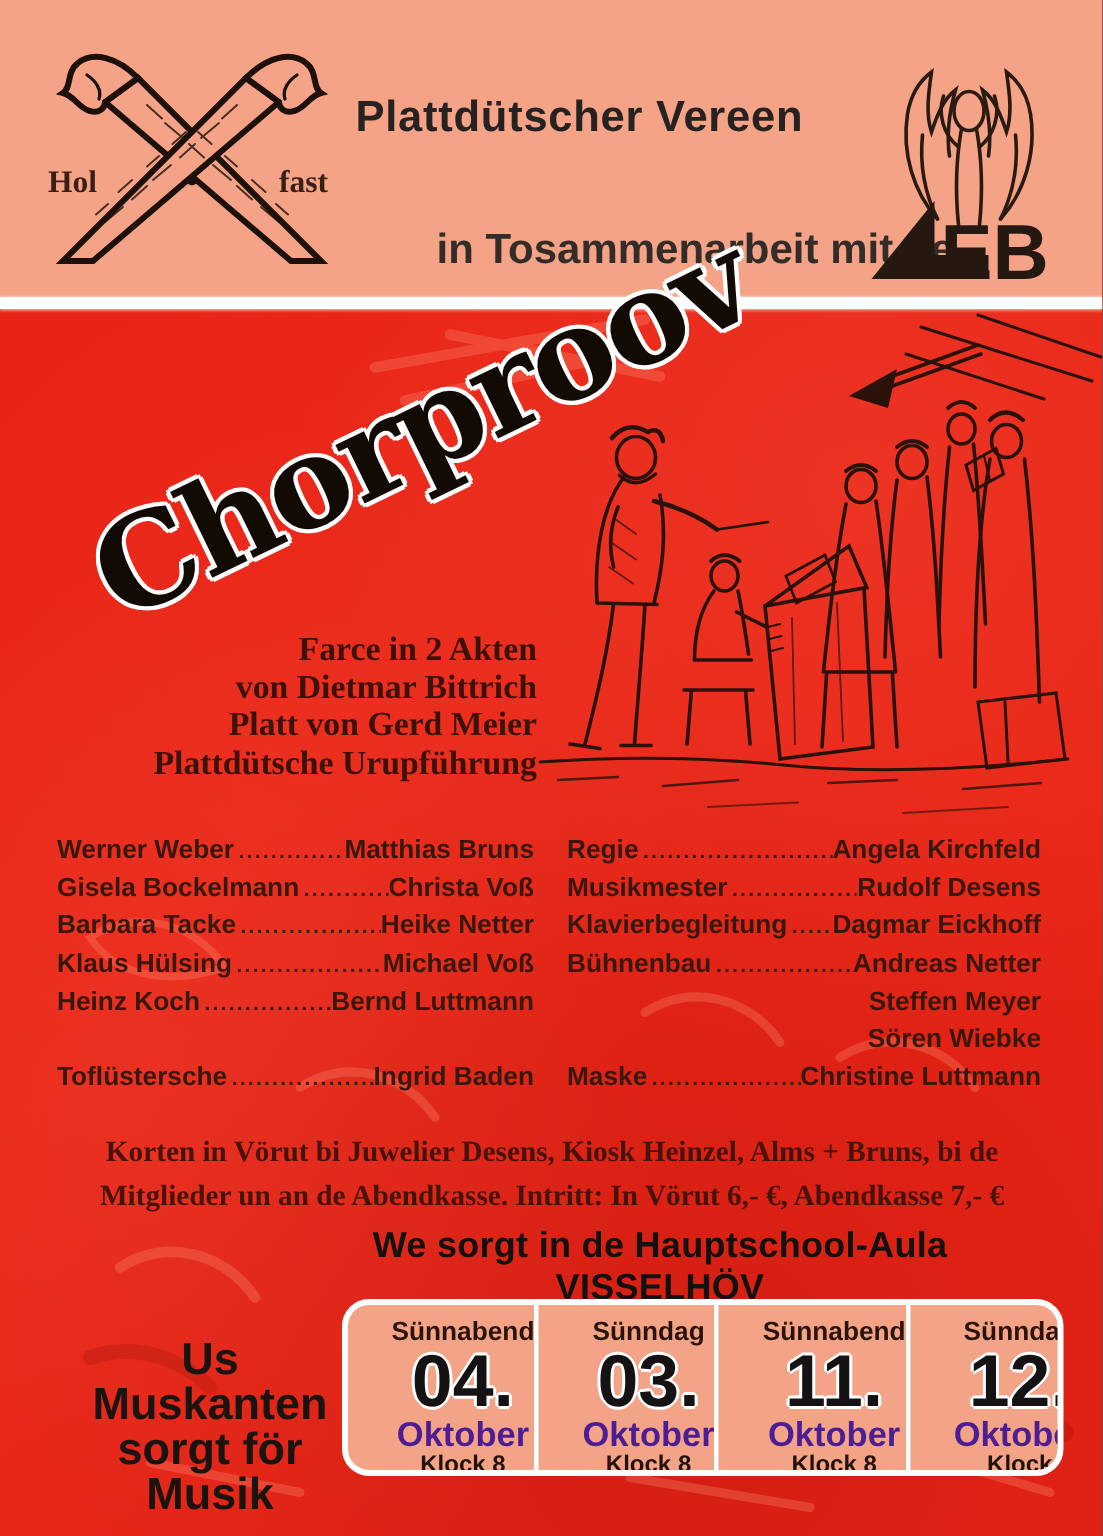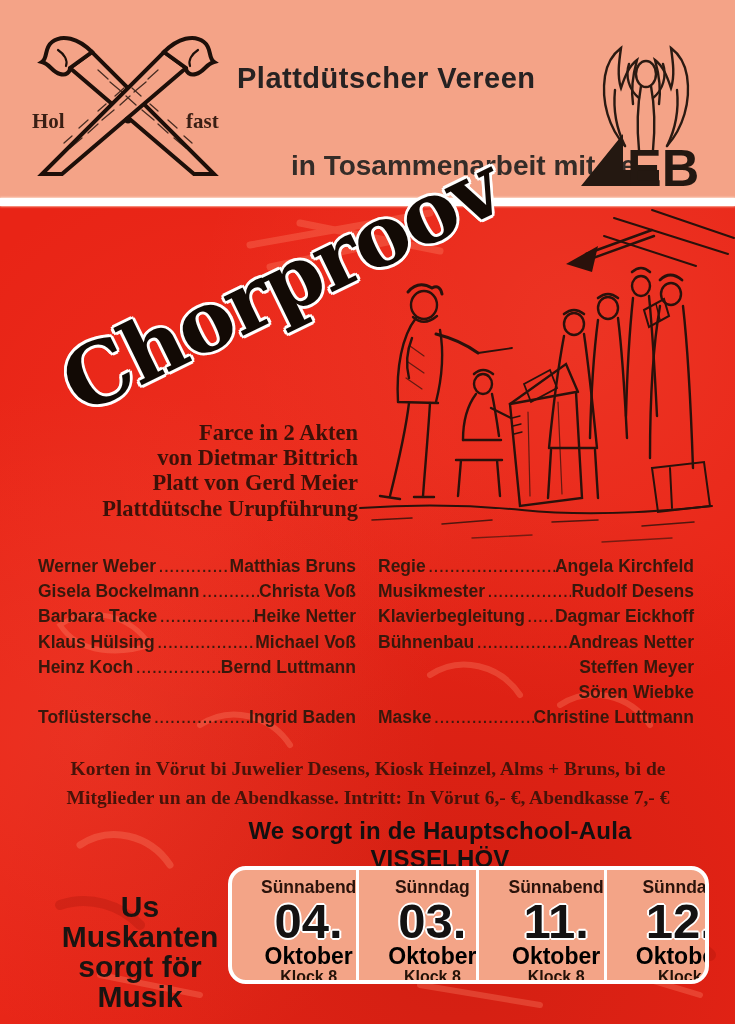--- a/index.html
+++ b/index.html
@@ -54,21 +54,21 @@
     font-size:30px;font-weight:bold;line-height:30px;color:#1a1411;margin-top:23px;}
   .date-panel{position:absolute;left:228px;top:866px;width:481px;height:118px;
     box-sizing:border-box;background:#f3a487;border:4px solid #fff;border-radius:18px;
     display:flex;overflow:hidden;}
   .date-card{flex:1;text-align:center;padding-top:7px;color:#2b130b;padding-left:29px;}
   .date-card + .date-card{border-left:3px solid #fff;}
   .date-day{font-size:17.5px;font-weight:bold;}
   .date-number{font-size:49px;font-weight:bold;line-height:47px;color:#141212;
     text-shadow:2px 0 0 #fff,-2px 0 0 #fff,0 2px 0 #fff,0 -2px 0 #fff,
       1px 1px 0 #fff,-1px -1px 0 #fff,1px -1px 0 #fff,-1px 1px 0 #fff;}
-  .date-month{font-size:23px;font-weight:bold;line-height:23px;color:#000000;}
+  .date-month{font-size:23px;font-weight:bold;line-height:23px;color:#4c1d95;}
   .date-time{font-size:16px;font-weight:bold;line-height:18px;color:#241208;}
   svg{display:block;}
 </style>
 </head>
 <body>
 
 <div id="poster">
 
   <div class="header">
 

